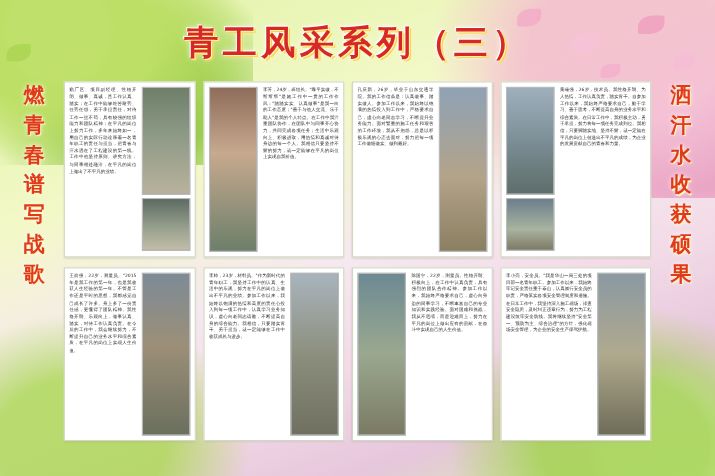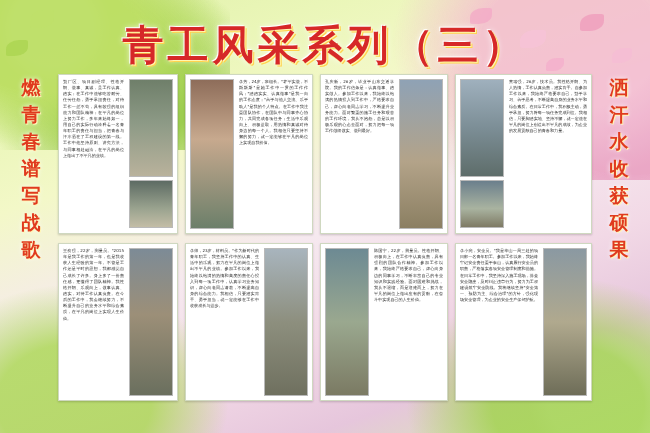--- a/index.html
+++ b/index.html
@@ -29,21 +29,21 @@
     background:radial-gradient(ellipse at 60% 60%, #9fd24a 0 32%, rgba(159,210,74,0) 68%);
     opacity:.8;}
 
   .petal{position:absolute;border-radius:60% 10% 60% 10%;opacity:.75;}
 
   
   .title-wrap{position:absolute;left:0;right:0;top:18px;text-align:center;z-index:5;}
   .title{
     display:inline-block;
     font-family:Liberation Sans, sans-serif;
-    font-weight:bold;font-size:41px;letter-spacing:4px;
+    font-weight:bold;font-size:31px;letter-spacing:4px;
     color:#d62828;
     text-shadow:
       1px 1px 0 #fff7b0, 2px 2px 0 #ffd34d,
       -1px -1px 0 #fff, 0 0 6px rgba(255,255,255,.9);
   }
   
   .side{
     position:absolute;top:74px;width:42px;height:320px;z-index:5;
     display:flex;flex-direction:column;align-items:center;justify-content:flex-start;
     font-family:"DejaVu Serif","Liberation Serif",serif;

